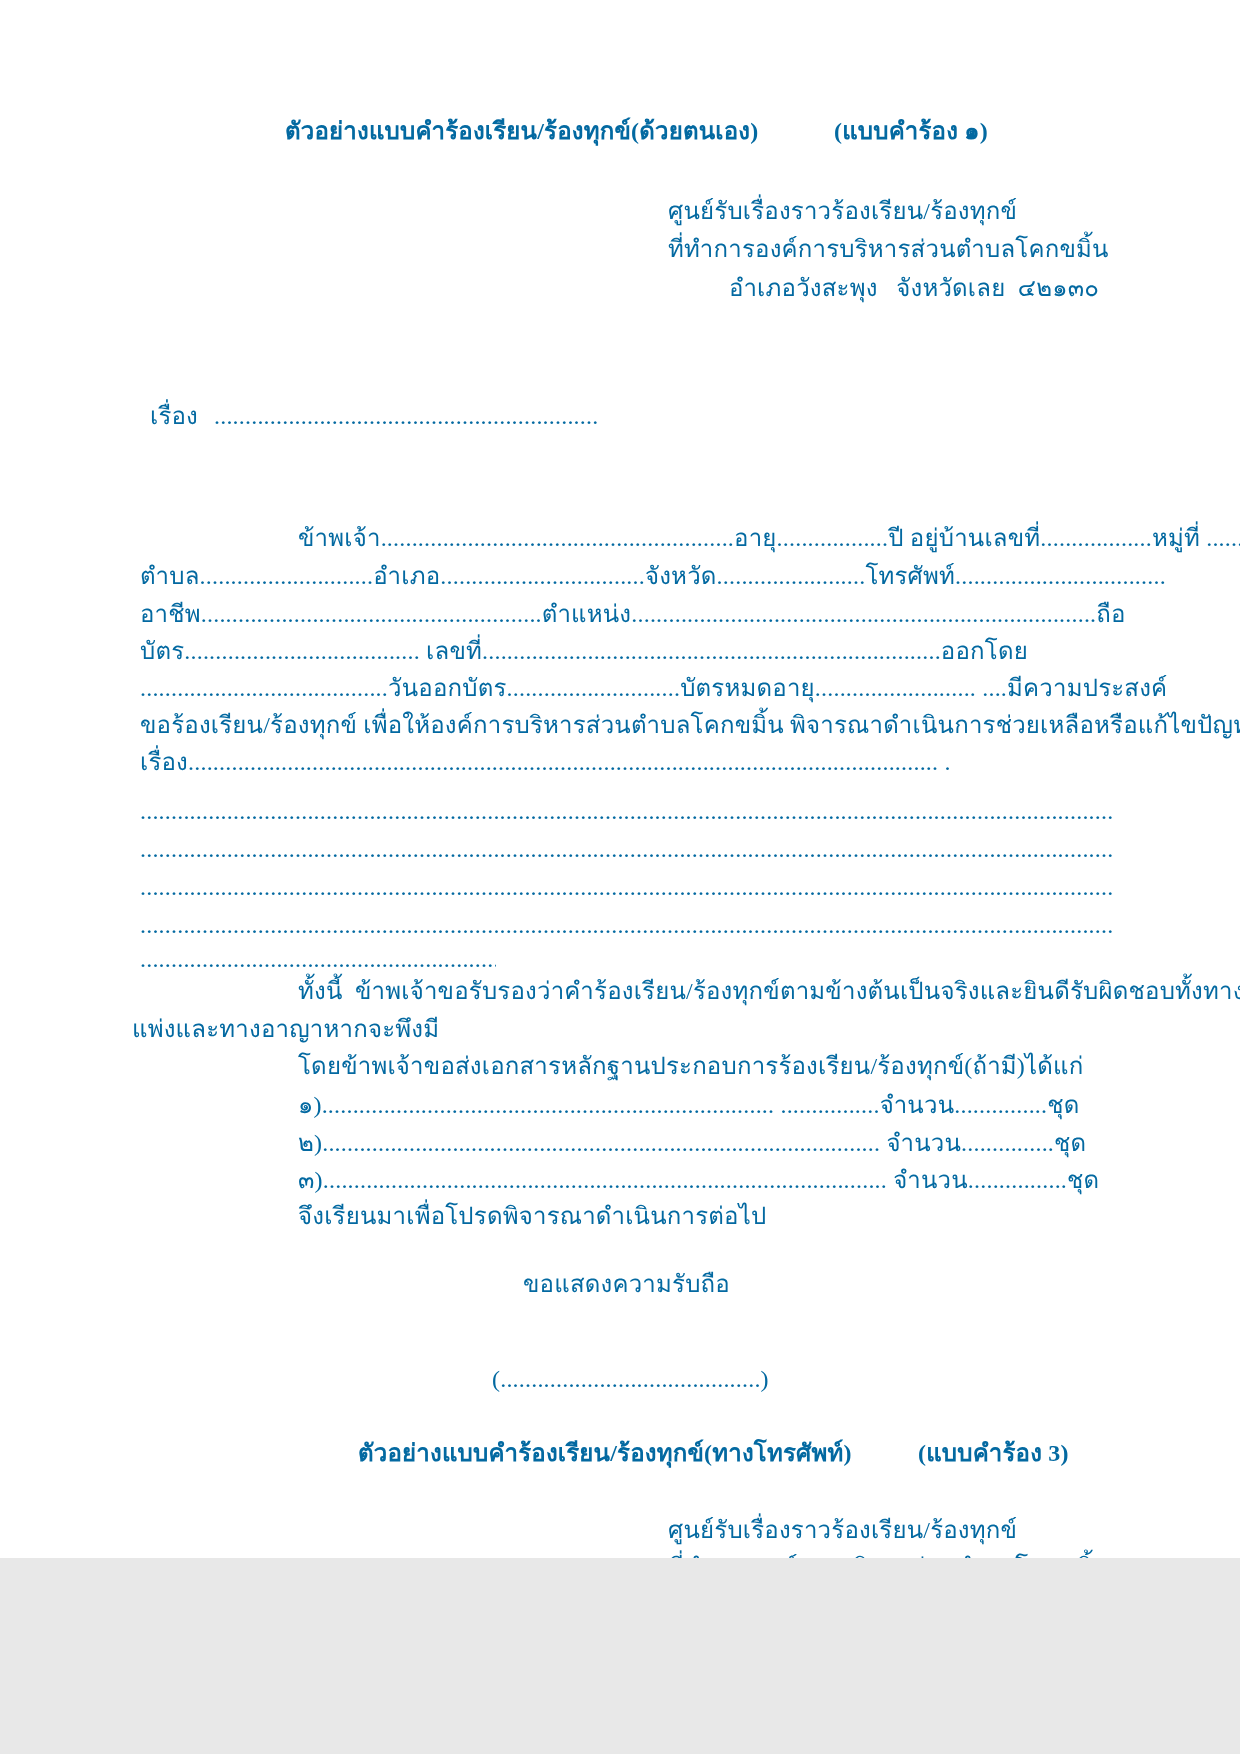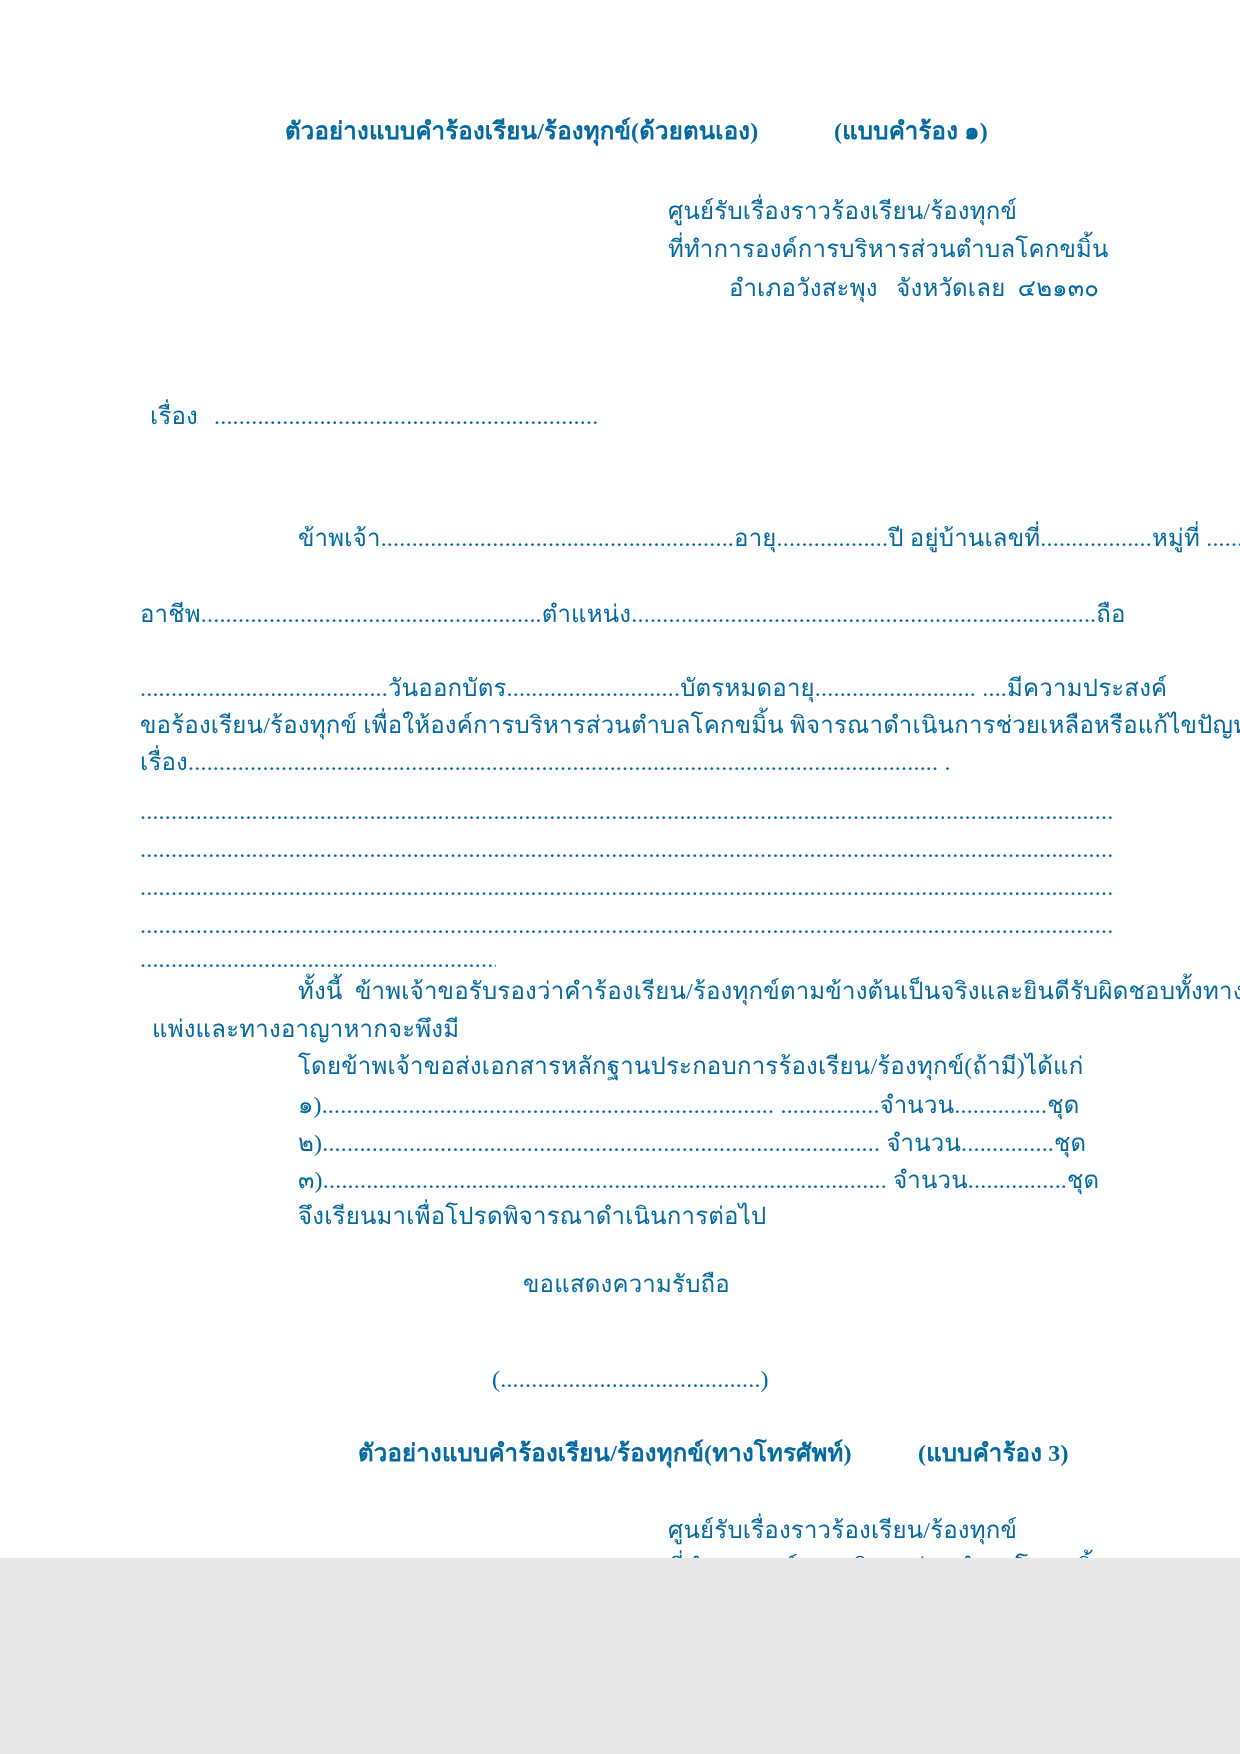--- a/index.html
+++ b/index.html
@@ -46,33 +46,35 @@
   <div class="line" style="top:195px; left:668px;">ศูนย์รับเรื่องราวร้องเรียน/ร้องทุกข์</div>
   <div class="line" style="top:233px; left:668px;">ที่ทำการองค์การบริหารส่วนตำบลโคกขมิ้น</div>
   <div class="line" style="top:272px; left:729px;">อำเภอวังสะพุง   จังหวัดเลย  ๔๒๑๓๐</div>
 
 
   <div class="line" style="top:400px; left:150px;">เรื่อง</div>
   <div class="line" style="top:400px; left:214px;">..............................................................</div>
 
 
   <div class="line" style="top:522px; left:298px;">ข้าพเจ้า.........................................................อายุ..................ปี อยู่บ้านเลขที่..................หมู่ที่ .......</div>
+  <div class="line" style="top:560px; left:140px;">ตำบล............................อำเภอ.................................จังหวัด........................โทรศัพท์..................................</div>
   <div class="line" style="top:598px; left:140px;">อาชีพ.......................................................ตำแหน่ง...........................................................................ถือ</div>
+  <div class="line" style="top:635px; left:140px;">บัตร...................................... เลขที่..........................................................................ออกโดย</div>
   <div class="line" style="top:672px; left:140px;">........................................วันออกบัตร............................บัตรหมดอายุ.......................... ....มีความประสงค์</div>
   <div class="line" style="top:709px; left:140px;">ขอร้องเรียน/ร้องทุกข์ เพื่อให้องค์การบริหารส่วนตำบลโคกขมิ้น พิจารณาดำเนินการช่วยเหลือหรือแก้ไขปัญหาใน</div>
   <div class="line" style="top:746px; left:140px;">เรื่อง......................................................................................................................... .</div>
 
   <div class="line filler" style="top:795px; left:140px;">..........................................................................................................................................................................................................</div>
   <div class="line filler" style="top:833px; left:140px;">..........................................................................................................................................................................................................</div>
   <div class="line filler" style="top:871px; left:140px;">..........................................................................................................................................................................................................</div>
   <div class="line filler" style="top:909px; left:140px;">..........................................................................................................................................................................................................</div>
   <div class="line filler-short" style="top:943px; left:140px;">............................................................</div>
 
   <div class="line" style="top:975px; left:298px;">ทั้งนี้  ข้าพเจ้าขอรับรองว่าคำร้องเรียน/ร้องทุกข์ตามข้างต้นเป็นจริงและยินดีรับผิดชอบทั้งทาง</div>
-  <div class="line" style="top:1013px; left:152px;">แพ่งและทางอาญาหากจะพึงมี</div>
+  <div class="line" style="top:1013px; left:132px;">แพ่งและทางอาญาหากจะพึงมี</div>
 
   <div class="line" style="top:1050px; left:298px;">โดยข้าพเจ้าขอส่งเอกสารหลักฐานประกอบการร้องเรียน/ร้องทุกข์(ถ้ามี)ได้แก่</div>
   <div class="line" style="top:1089px; left:298px;">๑)......................................................................... ................จำนวน...............ชุด</div>
   <div class="line" style="top:1127px; left:298px;">๒).......................................................................................... จำนวน...............ชุด</div>
   <div class="line" style="top:1164px; left:298px;">๓)........................................................................................... จำนวน................ชุด</div>
 
   <div class="line" style="top:1200px; left:298px;">จึงเรียนมาเพื่อโปรดพิจารณาดำเนินการต่อไป</div>
 
   <div class="line" style="top:1268px; left:523px;">ขอแสดงความรับถือ</div>
 

